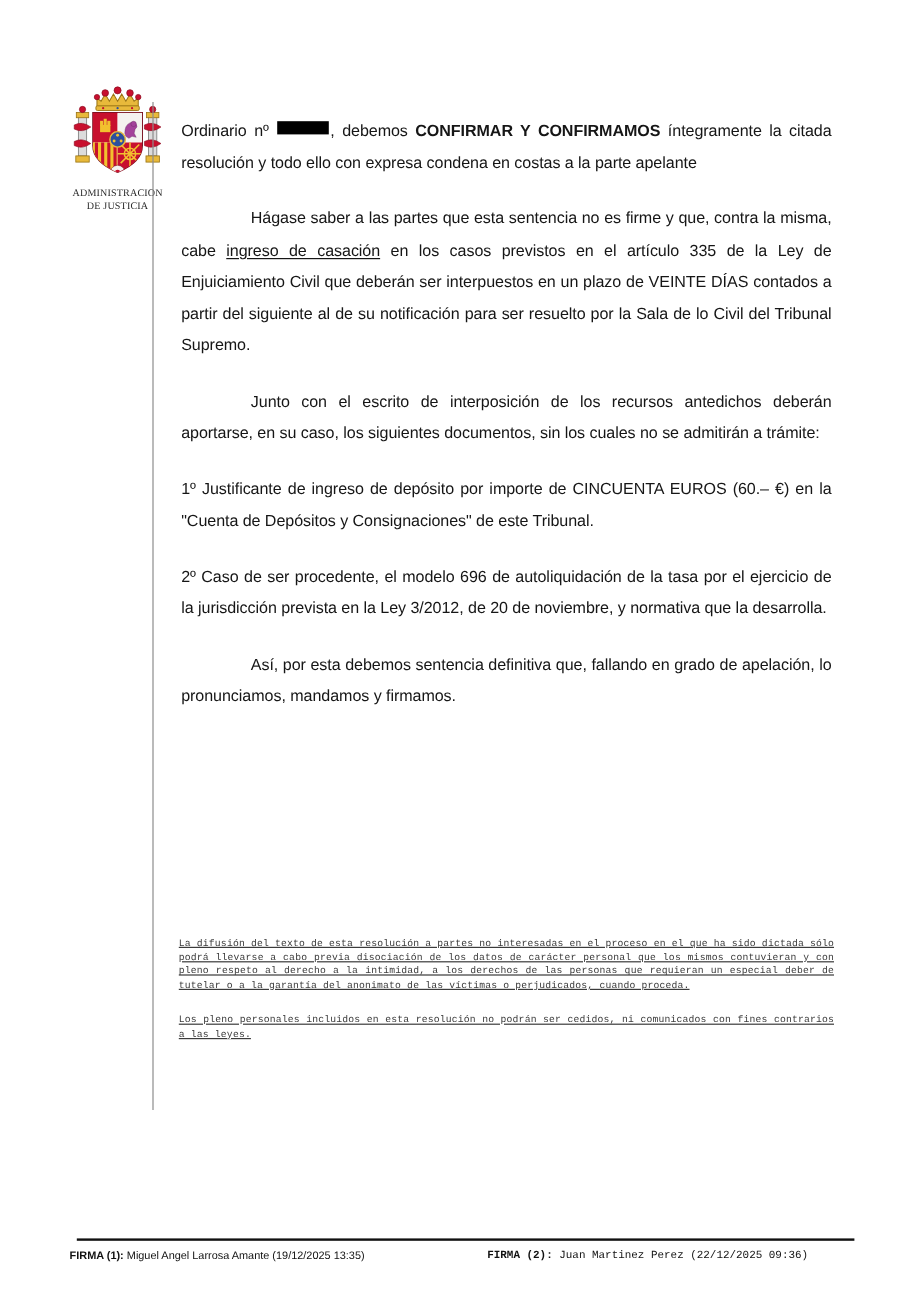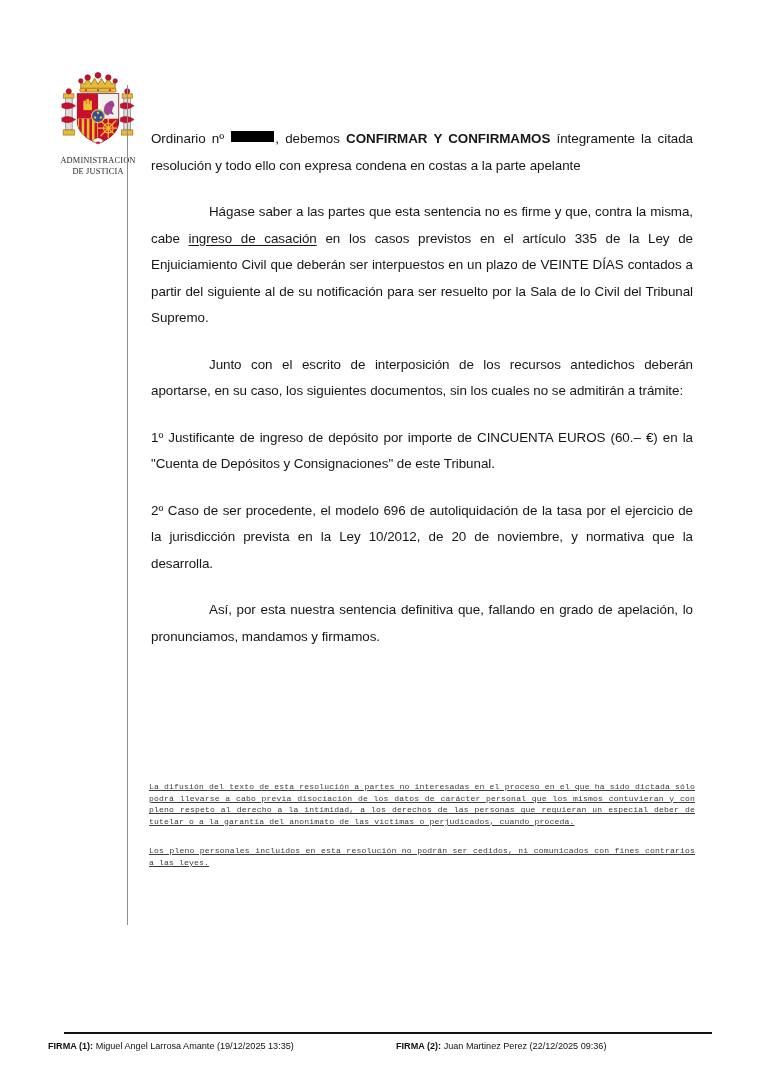--- a/index.html
+++ b/index.html
@@ -53,21 +53,21 @@
     top: 85px;
     width: 1px;
     height: 840px;
     background: #8d8d8d;
   }
 
   
   .body-col {
     position: absolute;
     left: 151px;
-    top: 126px;
+    top: 96px;
     width: 542px;
   }
 
   .para {
     text-align: justify;
     font-size: 13.4px;
     line-height: 26.5px;
     margin: 0 0 14px 0;
     color: #161616;
     letter-spacing: -0.05px;
@@ -107,31 +107,31 @@
   .footer-rule {
     position: absolute;
     left: 64px;
     top: 1032px;
     width: 648px;
     height: 1.6px;
     background: #111111;
   }
   .footer {
     position: absolute;
-    left: 48px;
+    left: 58px;
     top: 1039px;
     width: 660px;
     font-size: 9.1px;
     line-height: 14.4px;
     color: #111111;
     text-align: center;
   }
   .sig-row { position: relative; height: 14.4px; white-space: nowrap; }
   .sig-left  { position: absolute; left: 0; }
-  .sig-right { position: absolute; left: 348px; }
+  .sig-right { position: absolute; left: 348px; font-family: Liberation Mono, monospace; }
   .sig-label { font-weight: bold; }
   .sig-value { font-weight: normal; }
 </style>
 </head>
 <body>
 
 <div class="page">
 
   <div class="letterhead">
     <svg class="crest" viewBox="0 0 100 100">
@@ -231,23 +231,23 @@
 
 
     <p class="para indent gap-md">
       <span>Hágase saber a las partes que esta sentencia no es firme y que, contra la misma, cabe </span><u>ingreso de casación</u><span> en los casos previstos en el artículo 335 de la Ley de Enjuiciamiento Civil que deberán ser interpuestos en un plazo de VEINTE DÍAS contados a partir del siguiente al de su notificación para ser resuelto por la Sala de lo Civil del Tribunal Supremo.</span>
     </p>
 
     <p class="para indent gap-md">Junto con el escrito de interposición de los recursos antedichos deberán aportarse, en su caso, los siguientes documentos, sin los cuales no se admitirán a trámite:</p>
 
     <p class="para gap-md">1º Justificante de ingreso de depósito por importe de CINCUENTA EUROS (60.– €) en la "Cuenta de Depósitos y Consignaciones" de este Tribunal.</p>
 
-    <p class="para gap-md">2º Caso de ser procedente, el modelo 696 de autoliquidación de la tasa por el ejercicio de la jurisdicción prevista en la Ley 10/2012, de 20 de noviembre, y normativa que la desarrolla.</p>
-
-    <p class="para indent">Así, por esta nuestra sentencia definitiva que, fallando en grado de apelación, lo pronunciamos, mandamos y firmamos.</p>
+    <p class="para gap-md">2º Caso de ser procedente, el modelo 696 de autoliquidación de la tasa por el ejercicio de la jurisdicción prevista en la Ley 3/2012, de 20 de noviembre, y normativa que la desarrolla.</p>
+
+    <p class="para indent">Así, por esta debemos sentencia definitiva que, fallando en grado de apelación, lo pronunciamos, mandamos y firmamos.</p>
   </div>
 
   <div class="fineprint first">La difusión del texto de esta resolución a partes no interesadas en el proceso en el que ha sido dictada sólo podrá llevarse a cabo previa disociación de los datos de carácter personal que los mismos contuvieran y con pleno respeto al derecho a la intimidad, a los derechos de las personas que requieran un especial deber de tutelar o a la garantía del anonimato de las víctimas o perjudicados, cuando proceda.</div>
   <div class="fineprint second">Los pleno personales incluidos en esta resolución no podrán ser cedidos, ni comunicados con fines contrarios a las leyes.</div>
 
   <div class="footer-rule"></div>
   <div class="footer">
     <div class="sig-row">
       <span class="sig-left">
         <span class="sig-label">FIRMA (1):</span>

